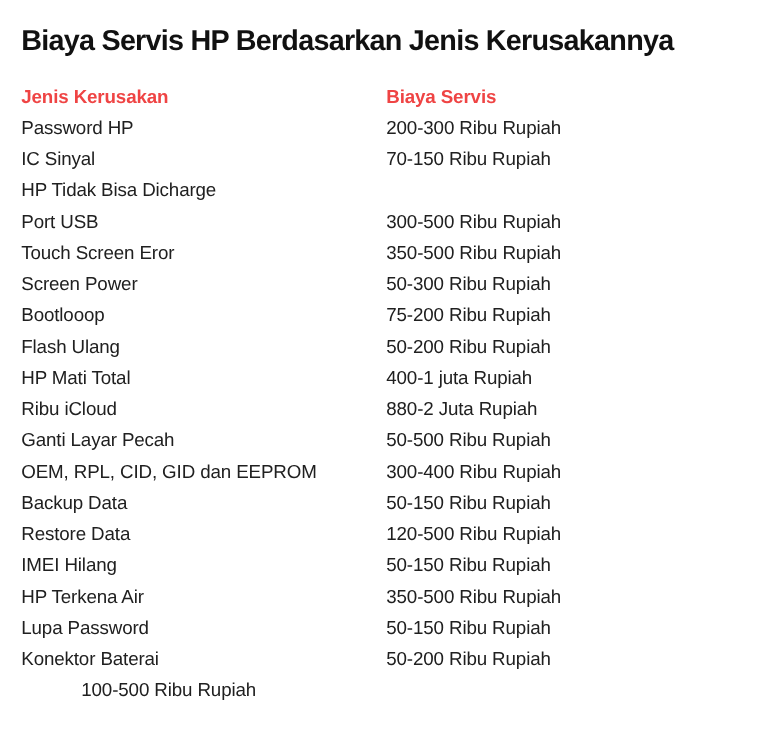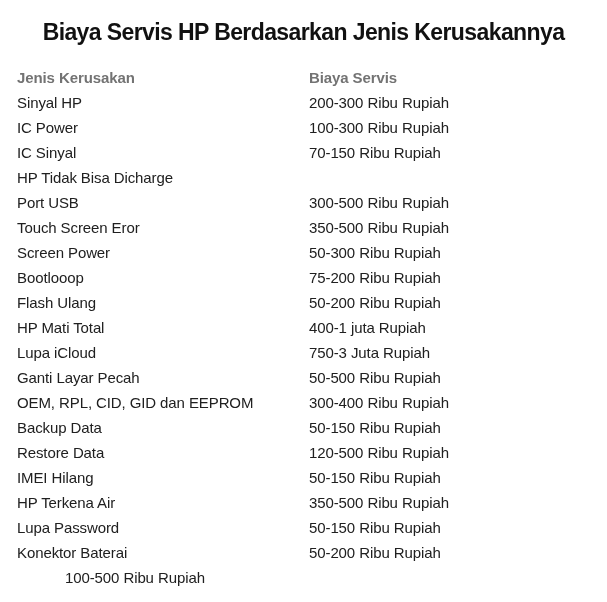--- a/index.html
+++ b/index.html
@@ -18,21 +18,20 @@
     overflow: hidden;
   }
   .title {
     margin: 0;
     color: #111111;
     font-size: 23px;
     line-height: 26px;
     font-weight: 700;
     letter-spacing: -0.6px;
     white-space: nowrap;
-    text-align: center;
   }
   .price-table {
     margin-top: 20px;
   }
   .row {
     display: flex;
     align-items: center;
     height: 25px;
   }
   .cell {
@@ -45,44 +44,40 @@
   .cell.jenis {
     width: 244px;
     flex: 0 0 244px;
   }
   .cell.biaya {
     flex: 1 1 auto;
     margin-left: 48px;
   }
   .header-row .cell {
     font-weight: 700;
-    color: #737373;
+    color: #ef4444;
   }
 </style>
 </head>
 <body>
 
 <div class="page">
   <h1 class="title">Biaya Servis HP Berdasarkan Jenis Kerusakannya</h1>
 
   <div class="price-table">
     <div class="row header-row">
       <div class="cell jenis">Jenis Kerusakan</div>
       <div class="cell biaya">Biaya Servis</div>
     </div>
     <div>
   <div class="row">
-    <div class="cell jenis">Sinyal HP</div>
+    <div class="cell jenis">Password HP</div>
     <div class="cell biaya">200-300 Ribu Rupiah</div>
   </div>
 
-  <div class="row">
-    <div class="cell jenis">IC Power</div>
-    <div class="cell biaya">100-300 Ribu Rupiah</div>
-  </div>
 
   <div class="row">
     <div class="cell jenis">IC Sinyal</div>
     <div class="cell biaya">70-150 Ribu Rupiah</div>
   </div>
 
   <div class="row">
     <div class="cell jenis">HP Tidak Bisa Dicharge</div>
   </div>
 
@@ -110,22 +105,22 @@
     <div class="cell jenis">Flash Ulang</div>
     <div class="cell biaya">50-200 Ribu Rupiah</div>
   </div>
 
   <div class="row">
     <div class="cell jenis">HP Mati Total</div>
     <div class="cell biaya">400-1 juta Rupiah</div>
   </div>
 
   <div class="row">
-    <div class="cell jenis">Lupa iCloud</div>
-    <div class="cell biaya">750-3 Juta Rupiah</div>
+    <div class="cell jenis">Ribu iCloud</div>
+    <div class="cell biaya">880-2 Juta Rupiah</div>
   </div>
 
   <div class="row">
     <div class="cell jenis">Ganti Layar Pecah</div>
     <div class="cell biaya">50-500 Ribu Rupiah</div>
   </div>
 
   <div class="row">
     <div class="cell jenis">OEM, RPL, CID, GID dan EEPROM</div>
     <div class="cell biaya">300-400 Ribu Rupiah</div>

